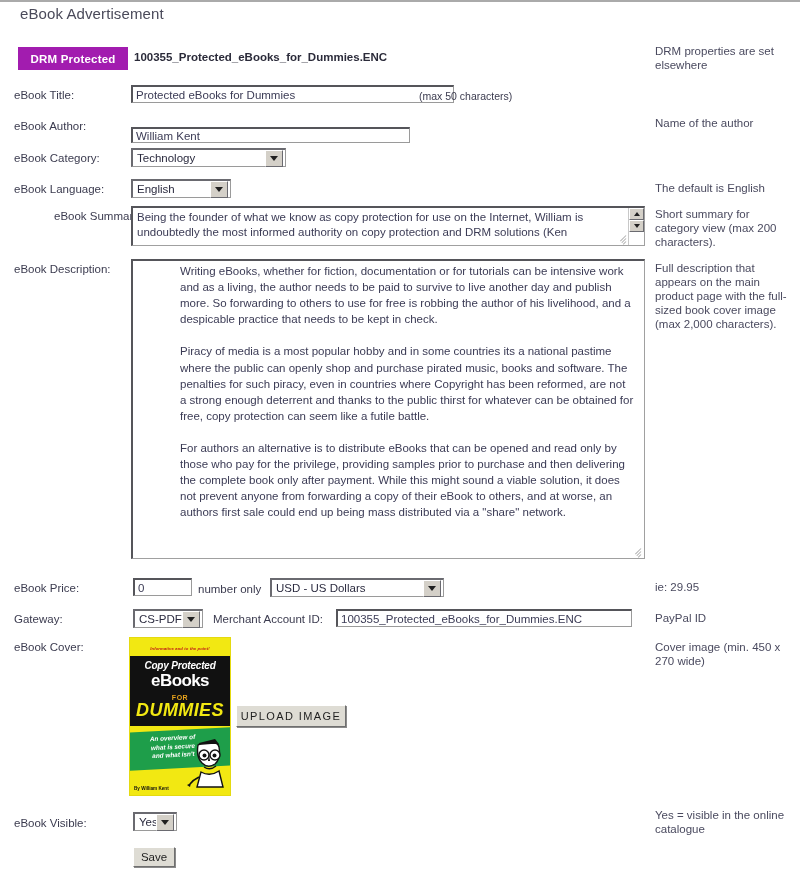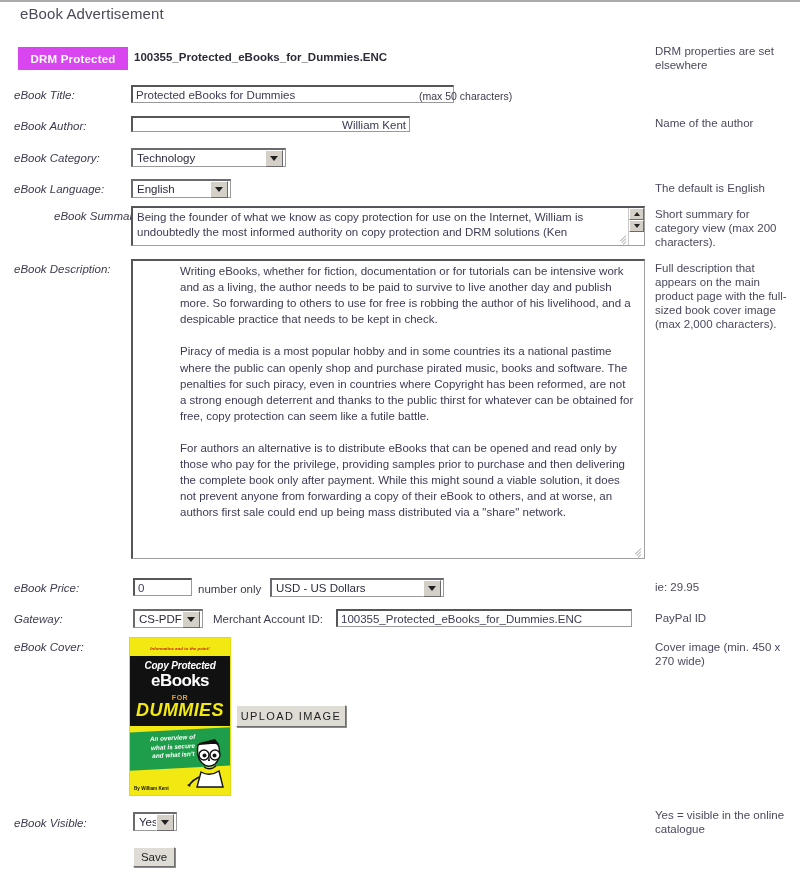--- a/index.html
+++ b/index.html
@@ -31,39 +31,38 @@
     font-weight: normal;
     color: #4a4a5a;
     letter-spacing: 0.1px;
   }
   .label {
     position: absolute;
     left: 14px;
     font-size: 11.5px;
     color: #3b3b4f;
     white-space: nowrap;
-    font-style: italic;
   }
   .hint {
     position: absolute;
     left: 655px;
     width: 140px;
     font-size: 11.5px;
     color: #4a4a5f;
     line-height: 14px;
   }
 
   
   .drm-badge {
     position: absolute;
     left: 18px;
     top: 47px;
     width: 110px;
     height: 23px;
-    background: #d946ef;
+    background: #a21caf;
     color: #ffffff;
     font-size: 11.5px;
     font-weight: bold;
     display: flex;
     align-items: center;
     justify-content: center;
     letter-spacing: 0.2px;
   }
   .drm-filename {
     position: absolute;
@@ -361,21 +360,21 @@
 
 <div class="drm-badge">DRM Protected</div>
 <div class="drm-filename">100355_Protected_eBooks_for_Dummies.ENC</div>
 <div class="hint" style="top:44px;">DRM properties are set elsewhere</div>
 
 <div class="label" style="top:89px;">eBook Title:</div>
 <input class="txt" style="left: 131px; top: 85px; width: 323px; height: 18px;" value="Protected eBooks for Dummies">
 <div class="plain-text" style="left:419px; top:90px; font-size:10.5px;">(max 50 characters)</div>
 
 <div class="label" style="top:120px;">eBook Author:</div>
-<input class="txt" style="left: 131px; top: 116px; width: 279px; height: 16px; text-align: right;" value="William Kent">
+<input class="txt" style="left: 131px; top: 127px; width: 279px; height: 16px;" value="William Kent">
 <div class="hint" style="top:116px;">Name of the author</div>
 
 <div class="label" style="top:152px;">eBook Category:</div>
 <div class="sel" style="left:131px; top:148px; width:155px;">
   <div class="sel-val">Technology</div>
   <div class="sel-arrow"></div>
 </div>
 
 <div class="label" style="top:183px;">eBook Language:</div>
 <div class="sel" style="left:131px; top:179px; width:100px;">

